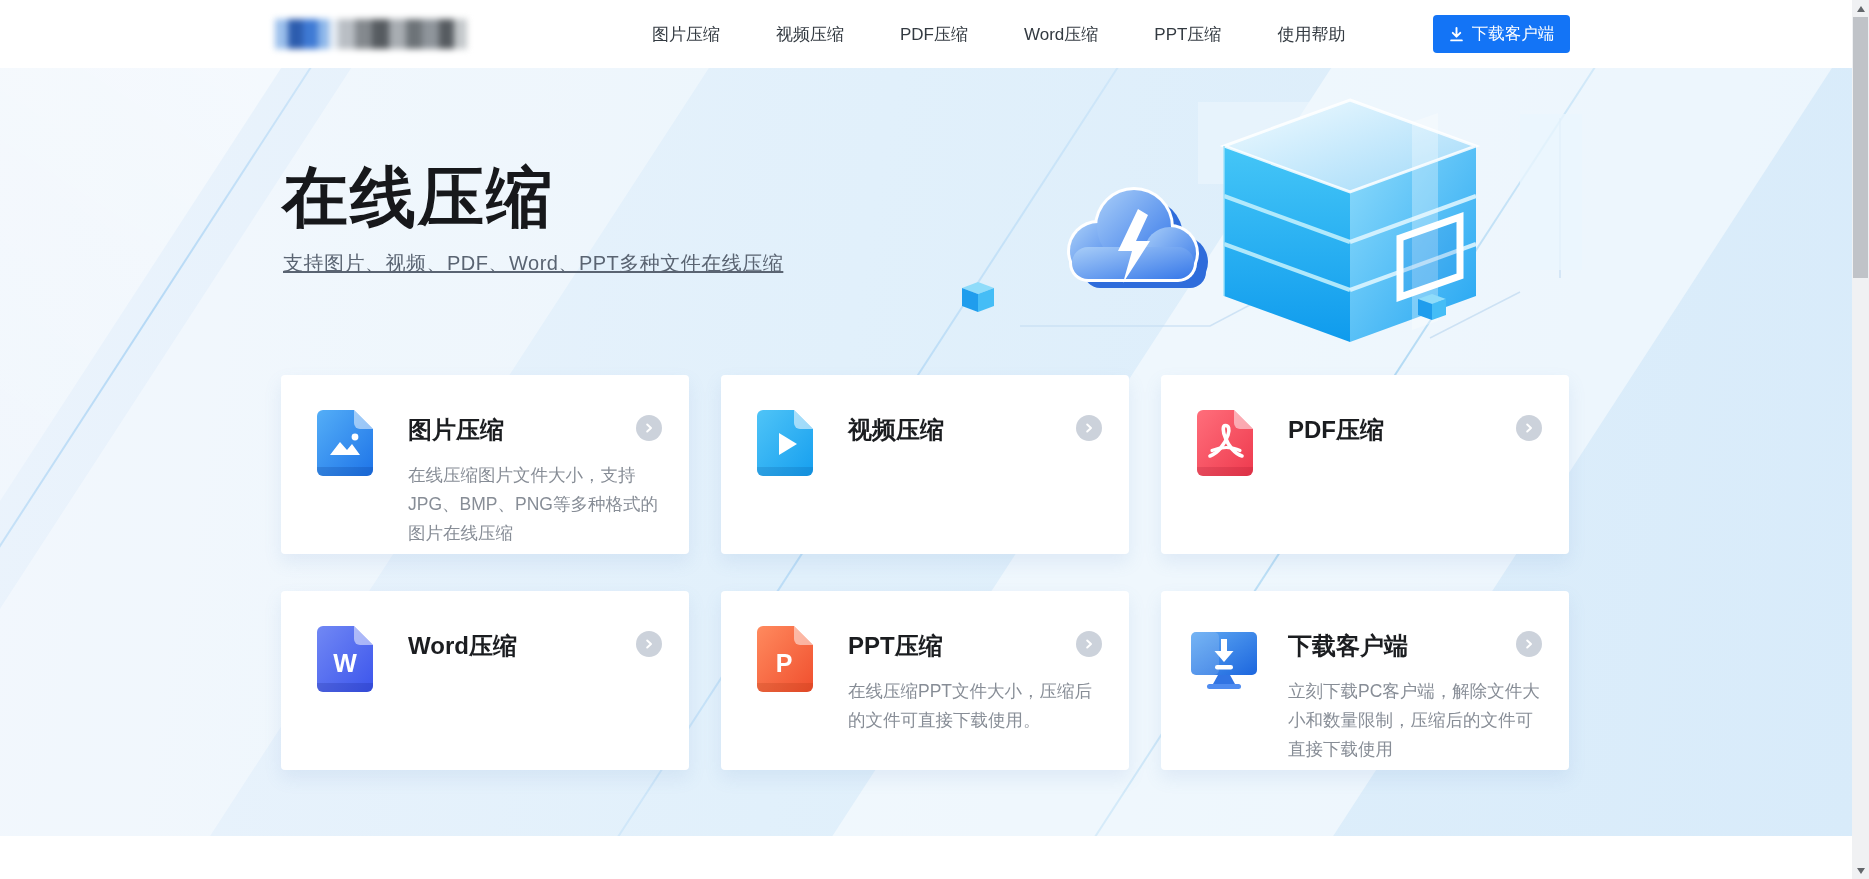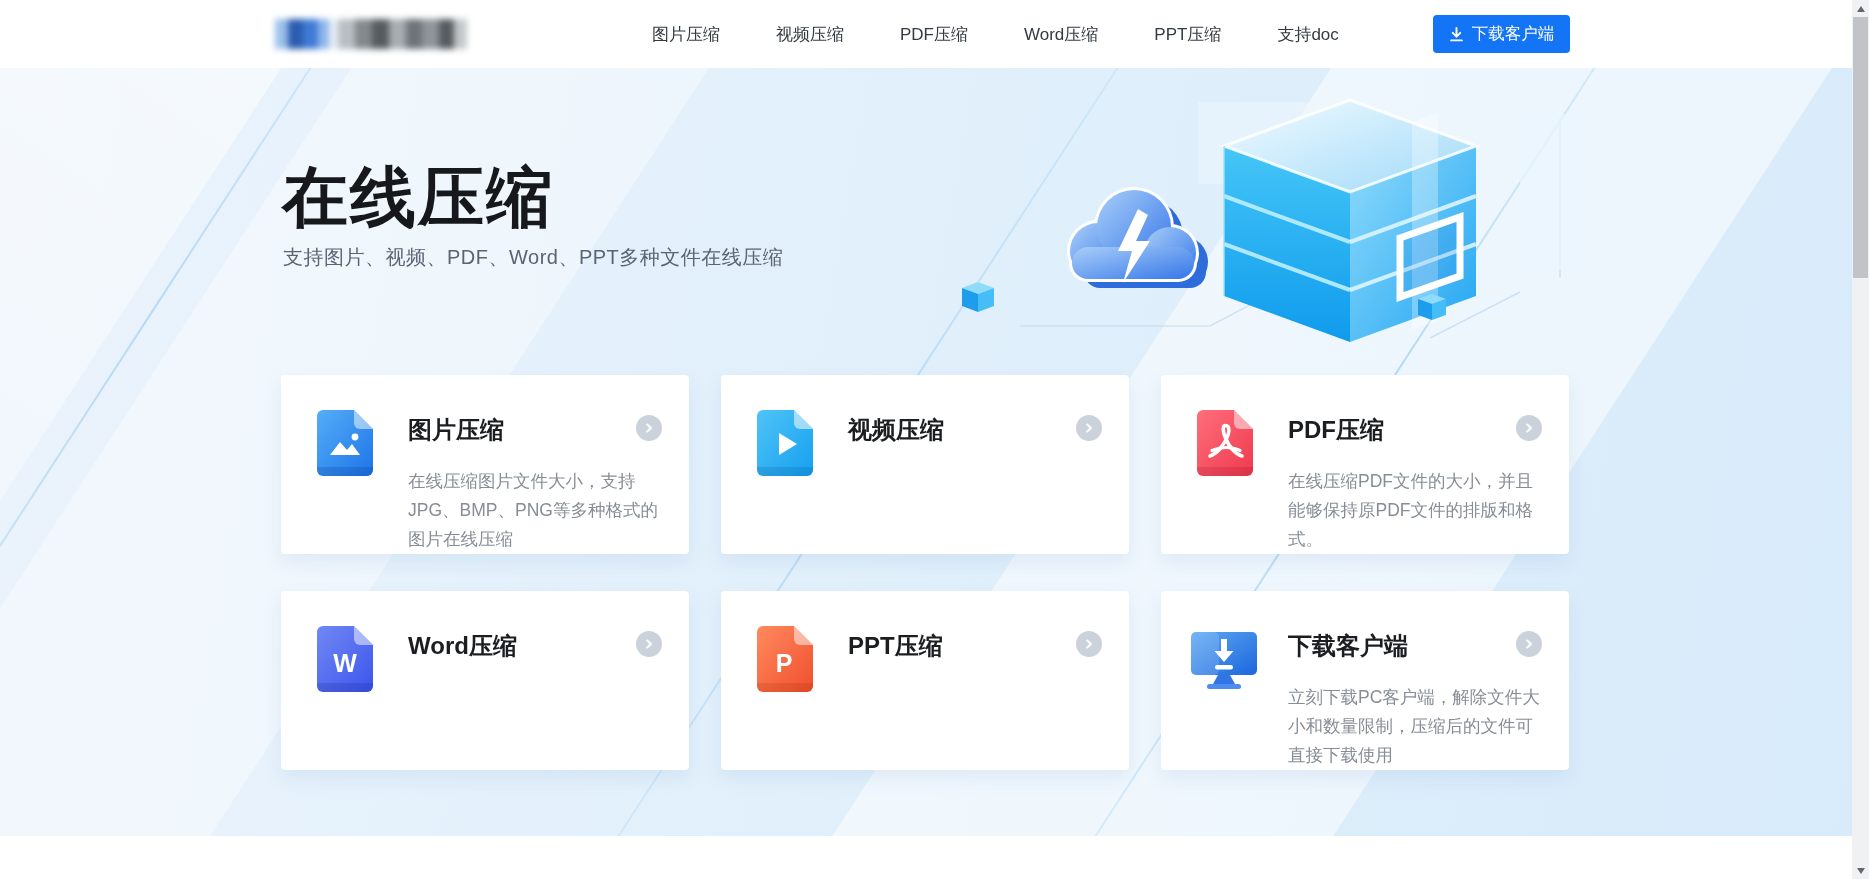--- a/index.html
+++ b/index.html
@@ -26,32 +26,32 @@
   .s1 { left:140px;  width:260px; background:linear-gradient(rgba(255,255,255,.6),rgba(255,255,255,0)); }
   .s2 { left:520px;  width:300px; background:rgba(255,255,255,.38); }
   .s3 { left:-90px;  width:210px; background:rgba(208,238,251,.6); }
   .s4 { left:1500px; width:420px; background:rgba(255,255,255,.5); }
   .l1 { left:478px;  width:2px; background:linear-gradient(rgba(139,196,240,0),rgba(139,196,240,.55) 40%,rgba(139,196,240,0)); }
   .l2 { left:1285px; width:2px; background:linear-gradient(rgba(139,196,240,0),rgba(139,196,240,.5) 55%,rgba(139,196,240,0)); }
   .l3 { left:1762px; width:2px; background:linear-gradient(rgba(120,190,235,0),rgba(120,190,235,.55),rgba(120,190,235,0)); }
 
   .hero-title { position:absolute; left:282px; top:92px; font-size:66px; line-height:74px; font-weight:800;
     color:#17181b; letter-spacing:2px; }
-  .hero-subtitle { position:absolute; left:283px; top:176px; font-size:20px; color:#5a6472; letter-spacing:.5px; }
+  .hero-subtitle { position:absolute; left:283px; top:182px; font-size:20px; color:#5a6472; letter-spacing:.5px;text-decoration:underline; }
   .illustration { position:absolute; left:960px; top:18px; width:640px; height:275px; pointer-events:none; }
 
   
   .cards { position:absolute; left:281px; top:307px; display:grid;
     grid-template-columns:408px 408px 408px; column-gap:32px; row-gap:37px; }
   .card { position:relative; width:408px; height:179px; background:#ffffff; border-radius:4px;
     box-shadow:0 8px 18px rgba(96,136,199,.12); cursor:pointer; }
   .card-icon { position:absolute; left:36px; top:35px; }
   .card-body { position:absolute; left:127px; top:40px; right:26px; }
   .card-title { font-size:24px; line-height:30px; font-weight:700; color:#1b1d20; }
-  .card-desc { margin-top:22px; font-size:17.5px; line-height:29px; color:#878d96; }
+  .card-desc { margin-top:16px; font-size:17.5px; line-height:29px; color:#878d96; }
   .card-arrow { position:absolute; right:27px; top:40px; width:26px; height:26px; border-radius:50%;
     background:#ccd2db; display:flex; align-items:center; justify-content:center; }
 
   
   .footer { position:absolute; left:0; top:836px; width:1852px; height:43px; background:#ffffff; }
 
   
   .scrollbar { position:absolute; right:0; top:0; width:17px; height:879px; background:#f0f1f3; }
   .sb-btn { position:absolute; left:0; width:17px; height:17px; display:flex; align-items:center; justify-content:center; cursor:pointer; }
   .sb-btn.up { top:0; } .sb-btn.down { bottom:0; }
@@ -81,21 +81,21 @@
         <span class="blk" style="width:16px;background:#565b60"></span>
         <span class="blk" style="width:14px;background:#c4c8cb"></span>
       </div>
 
       <nav class="nav">
         <a class="nav-item">图片压缩</a>
         <a class="nav-item">视频压缩</a>
         <a class="nav-item">PDF压缩</a>
         <a class="nav-item">Word压缩</a>
         <a class="nav-item">PPT压缩</a>
-        <a class="nav-item">支持doc</a>
+        <a class="nav-item">使用帮助</a>
       </nav>
 
       <button class="download-btn">
         <span style="display:flex">
           <svg width="15" height="15" viewBox="0 0 14 14">
               <path d="M7 1v7M3.5 5.5 7 9l3.5-3.5M2 12.5h10" stroke="#fff" stroke-width="1.8" fill="none" stroke-linecap="round" stroke-linejoin="round"></path>
             </svg>
         </span>
         <span>下载客户端</span>
       </button>
@@ -254,21 +254,20 @@
                 </defs>
               <path d="M6 0 H37 L56 19 V60 a6 6 0 0 1 -6 6 H6 a6 6 0 0 1 -6 -6 V6 a6 6 0 0 1 6 -6 Z" fill="url(#g-pdf)"></path>
               <path d="M0 57 v3 a6 6 0 0 0 6 6 h44 a6 6 0 0 0 6 -6 v-3 Z" fill="rgba(130,0,30,0.15)"></path>
               <path d="M37 0 L56 19 H43 a6 6 0 0 1 -6 -6 Z" fill="#ffffff" opacity="0.5"></path>
               <path d="M13 46 C21 43 28 34 31 25 C33 19 31.5 15.5 28.5 15.5 C25.5 15.5 25.5 21 28.5 28 C31.5 36 38 44 45 46" stroke="#fff" stroke-width="3.6" fill="none" stroke-linecap="round"></path>
               <path d="M15 40.5 C24 36.5 35 36.5 43 40.5" stroke="#fff" stroke-width="3.2" fill="none" stroke-linecap="round"></path>
             </svg>
           </div>
           <div class="card-body">
             <h3 class="card-title">PDF压缩</h3>
-            <p class="card-desc">在线压缩PDF文件的大小，并且能够保持原PDF文件的排版和格式。</p>
           </div>
           <span class="card-arrow">
             <svg width="10" height="10" viewBox="0 0 10 10">
                 <path d="M3.2 1.5 L7 5 L3.2 8.5" stroke="#fff" stroke-width="2" fill="none" stroke-linecap="round" stroke-linejoin="round"></path>
               </svg>
           </span>
         </div>
 
         <div class="card">
           <div class="card-icon">
@@ -305,20 +304,21 @@
                   </linearGradient>
                 </defs>
               <path d="M6 0 H37 L56 19 V60 a6 6 0 0 1 -6 6 H6 a6 6 0 0 1 -6 -6 V6 a6 6 0 0 1 6 -6 Z" fill="url(#g-ppt)"></path>
               <path d="M0 57 v3 a6 6 0 0 0 6 6 h44 a6 6 0 0 0 6 -6 v-3 Z" fill="rgba(140,40,0,0.16)"></path>
               <path d="M37 0 L56 19 H43 a6 6 0 0 1 -6 -6 Z" fill="#ffffff" opacity="0.5"></path>
               <text x="27" y="46" font-size="25" font-weight="bold" fill="#fff" text-anchor="middle" font-family="Liberation Sans, sans-serif">P</text>
             </svg>
           </div>
           <div class="card-body">
             <h3 class="card-title">PPT压缩</h3>
+            <p class="card-desc">在线压缩PPT文件大小，压缩后的文件可直接下载使用。</p>
           </div>
           <span class="card-arrow">
             <svg width="10" height="10" viewBox="0 0 10 10">
                 <path d="M3.2 1.5 L7 5 L3.2 8.5" stroke="#fff" stroke-width="2" fill="none" stroke-linecap="round" stroke-linejoin="round"></path>
               </svg>
           </span>
         </div>
 
         <div class="card">
           <div class="card-icon" style="left:30px;top:36px">

